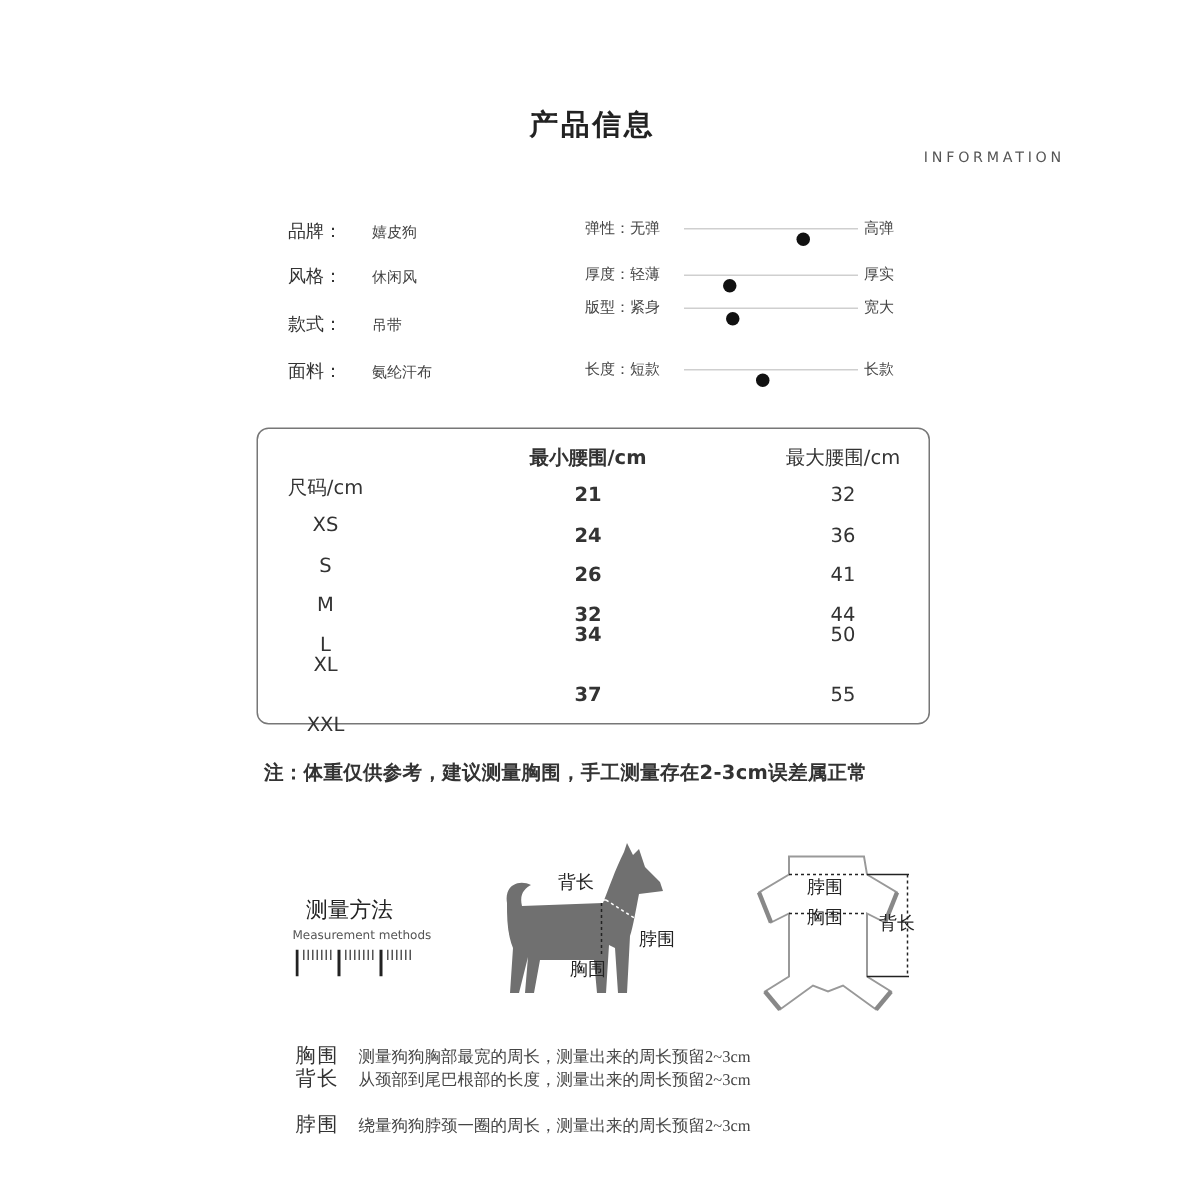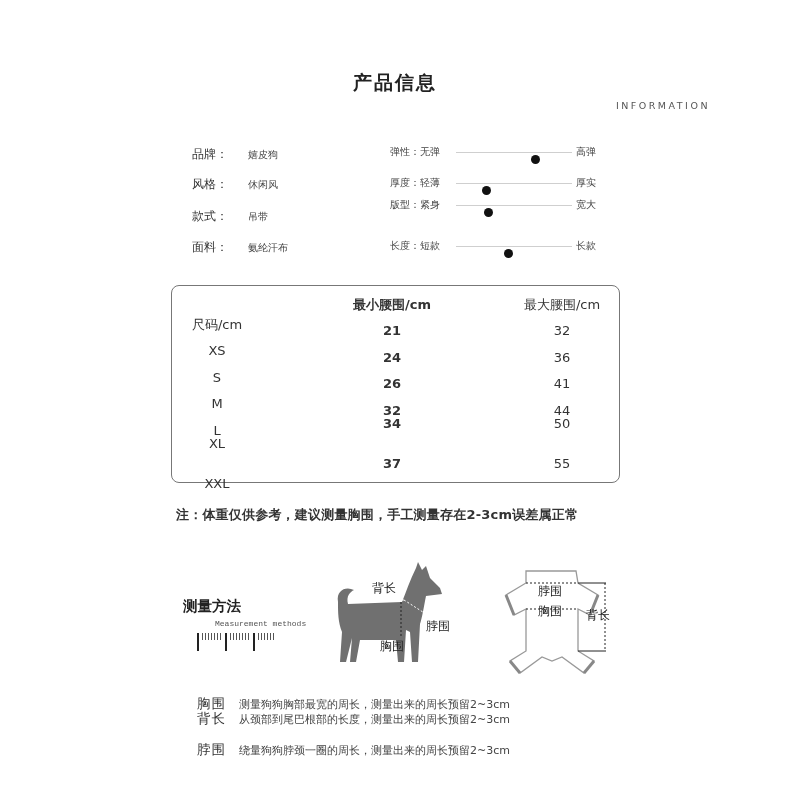--- a/index.html
+++ b/index.html
@@ -21,28 +21,28 @@
 
     .size-table { position: absolute; left: 171px; top: 285px; width: 449px; height: 198px; border: 1.5px solid #777; border-radius: 8px; }
     .size-table .row { position: absolute; left: 0; width: 100%; height: 20px; font-size: 13px; color: #333; }
     .size-table .c { position: absolute; top: 0; text-align: center; }
     .size-table .c1 { left: 14px; width: 62px; margin-top: 20px; }
     .size-table .c2 { left: 160px; width: 120px; font-weight: bold; }
     .size-table .c3 { left: 320px; width: 140px; }
 
     .note { position: absolute; left: 176px; top: 506px; font-size: 13px; color: #333; letter-spacing: 0.2px; font-weight: bold; }
 
-    .method-title { position: absolute; left: 183px; top: 597px; font-size: 14.5px; font-weight: bold; color: #222; }
-    .method-sub { position: absolute; left: 215px; top: 619px; font-size: 8px; color: #555; font-family: Liberation Mono, monospace; }
+    .method-title { position: absolute; left: 204px; top: 597px; font-size: 14.5px; font-weight: normal; color: #222; }
+    .method-sub { position: absolute; left: 195px; top: 619px; font-size: 8px; color: #555; }
     .ruler { position: absolute; left: 197px; top: 633px; width: 90px; height: 18px; }
 
     .dog { position: absolute; left: 330px; top: 562px; width: 120px; height: 108px; }
     .shirt { position: absolute; left: 490px; top: 565px; width: 125px; height: 110px; }
 
-    .desc { position: absolute; left: 197px; font-size: 11px; color: #444; }
+    .desc { position: absolute; left: 197px; font-size: 11px; color: #444; font-family: Liberation Serif, serif; }
     .desc .k { display: inline-block; width: 42px; font-size: 13.5px; color: #333; letter-spacing: 1px; }
   </style>
 </head>
 <body>
 
 <div class="title">产品信息</div>
 <div class="subtitle">INFORMATION</div>
 
 <div class="attr" style="top:146px">
   <span class="k">品牌：</span><span class="v">嬉皮狗</span>

